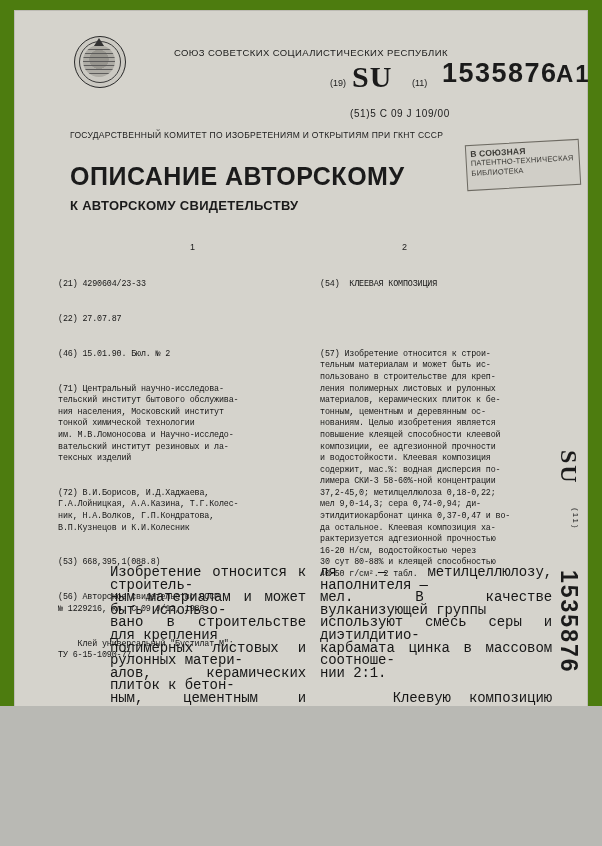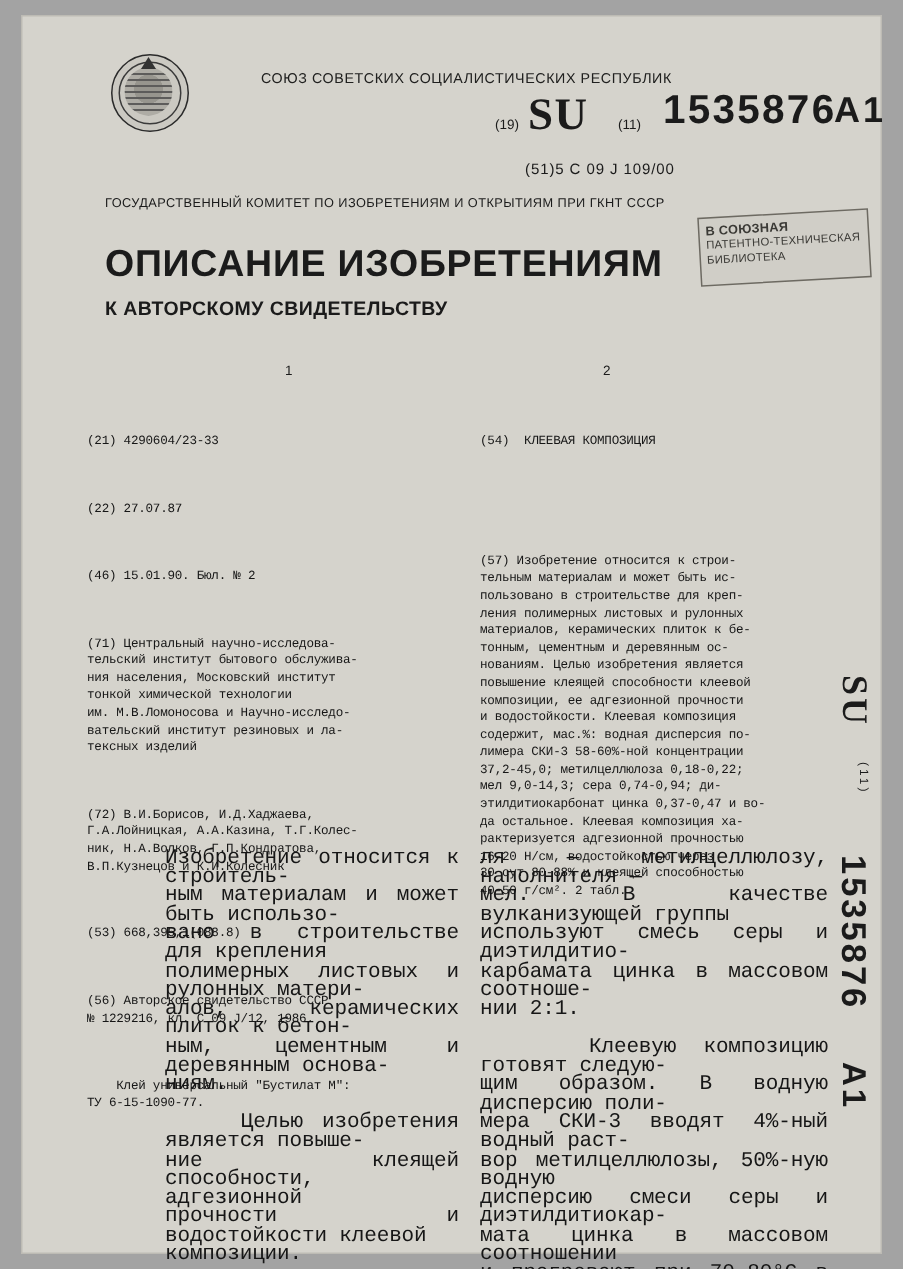--- a/index.html
+++ b/index.html
@@ -3,22 +3,22 @@
 <meta charset="utf-8">
 <style>
   html, body {
     margin: 0;
     padding: 0;
     background: #b9b9b4;
   }
   .page {
     position: relative;
     width: 602px;
-    height: 846px;
-    background: #a3a3a3;
+    height: 706px;
+    background: #4d7c0f;
     overflow: hidden;
     font-family: "Liberation Serif", serif;
     color: #1b1b1b;
   }
   .sheet {
     position: absolute;
     left: 14px;
     top: 10px;
     width: 574px;
     height: 826px;
@@ -194,21 +194,21 @@
     width: 228px;
     font-family: "Liberation Mono", monospace;
     font-size: 8.4px;
     line-height: 11.6px;
     letter-spacing: -.15px;
     color: #161616;
     white-space: pre-wrap;
   }
   .col.left  { left: 44px; }
   .col.right { left: 306px; }
-  .block { margin-bottom: 0; margin-top: 10px; }
+  .block { margin-bottom: 0; }
   .gap { height: 11.6px; }
   .second {
     position: absolute;
     top: 556px;
     width: 228px;
     font-family: "Liberation Mono", monospace;
     font-size: 14px;
     line-height: 12.6px;
     letter-spacing: -.1px;
     color: #161616;
@@ -256,21 +256,21 @@
       <span class="docnum">1535876</span>
       <span class="doccls">A1</span>
     </div>
 
     <div class="ipc">(51)5  С 09 J 109/00</div>
 
     <div class="committee">ГОСУДАРСТВЕННЫЙ КОМИТЕТ
 ПО ИЗОБРЕТЕНИЯМ И ОТКРЫТИЯМ
 ПРИ ГКНТ СССР</div>
 
-    <div class="title-main">ОПИСАНИЕ ИЗОБРЕТЕНИЯМ</div>
+    <div class="title-main">ОПИСАНИЕ АВТОРСКОМУ</div>
     <div class="title-sub">К АВТОРСКОМУ СВИДЕТЕЛЬСТВУ</div>
 
     <div class="stamp">
       <div class="s1">В СОЮЗНАЯ</div>
       <div>ПАТЕНТНО-ТЕХНИЧЕСКАЯ</div>
       <div>БИБЛИОТЕКА</div>
     </div>
 
     <div class="colnum l">1</div>
     <div class="colnum r">2</div>

